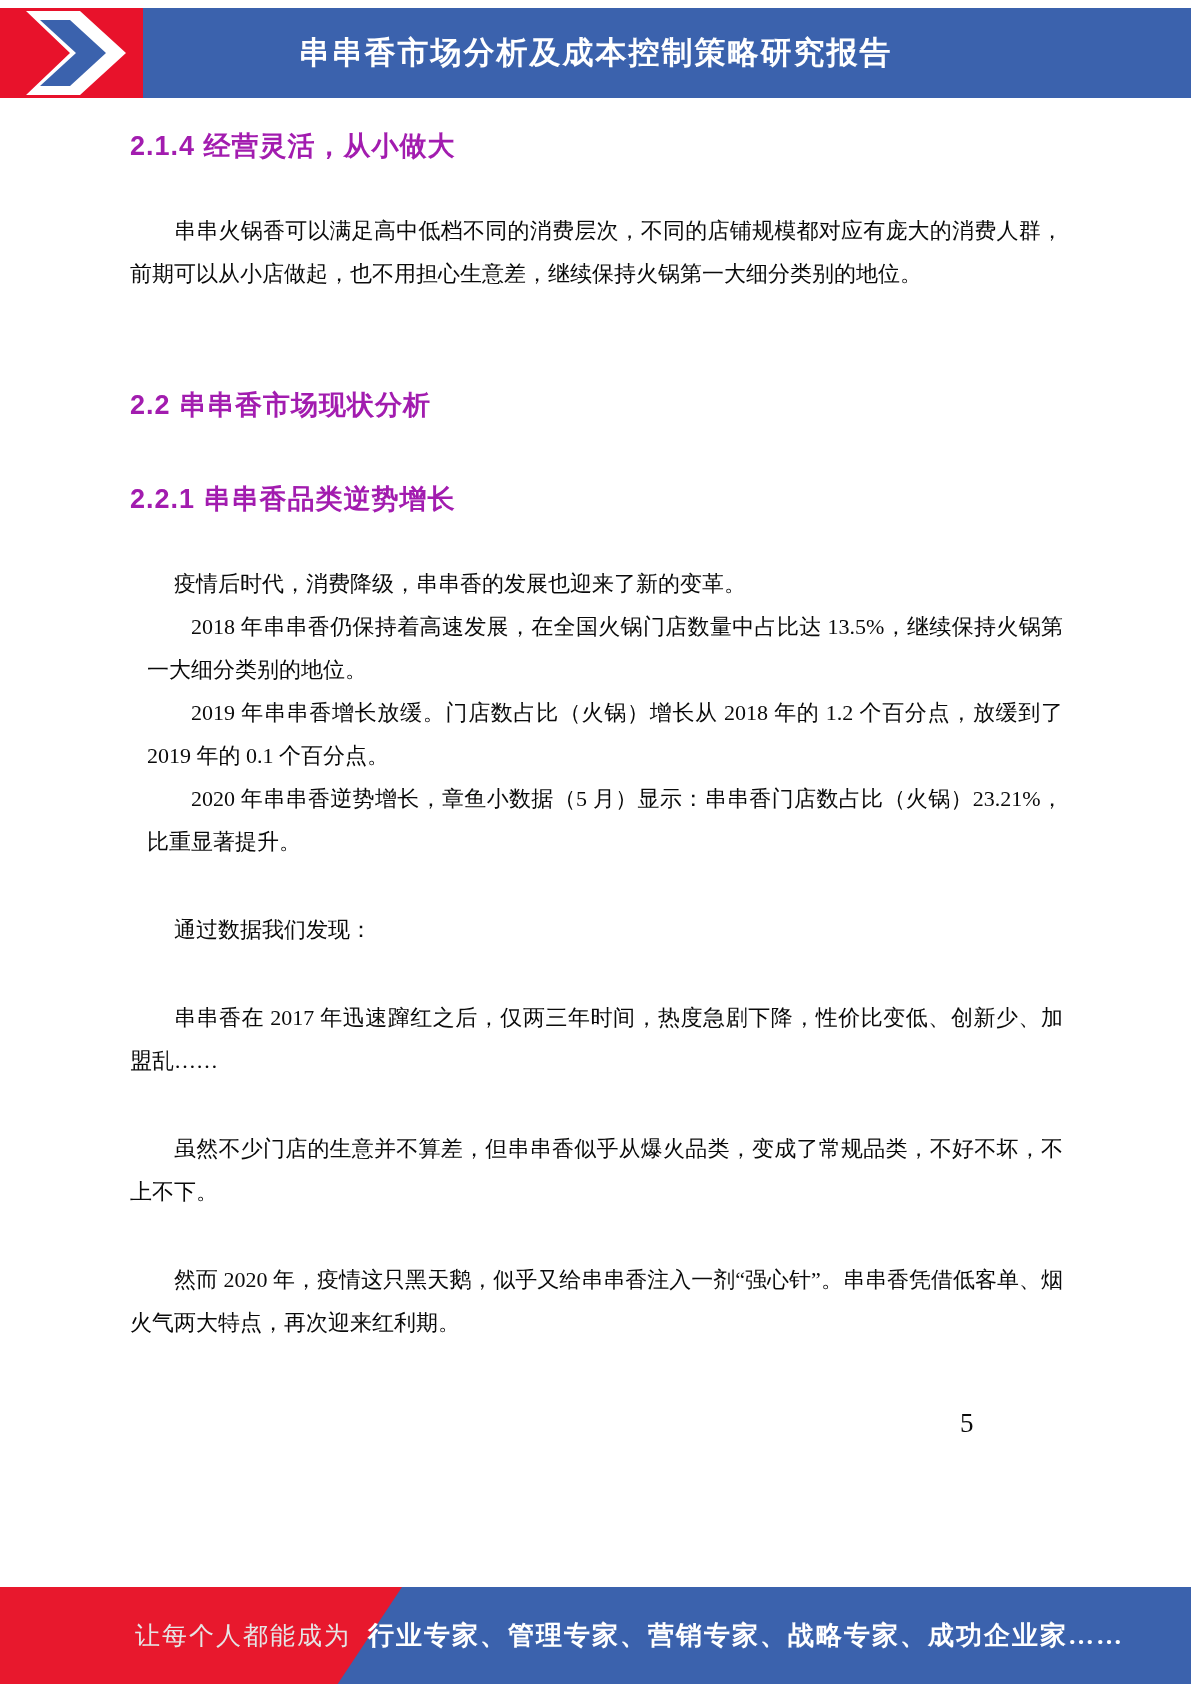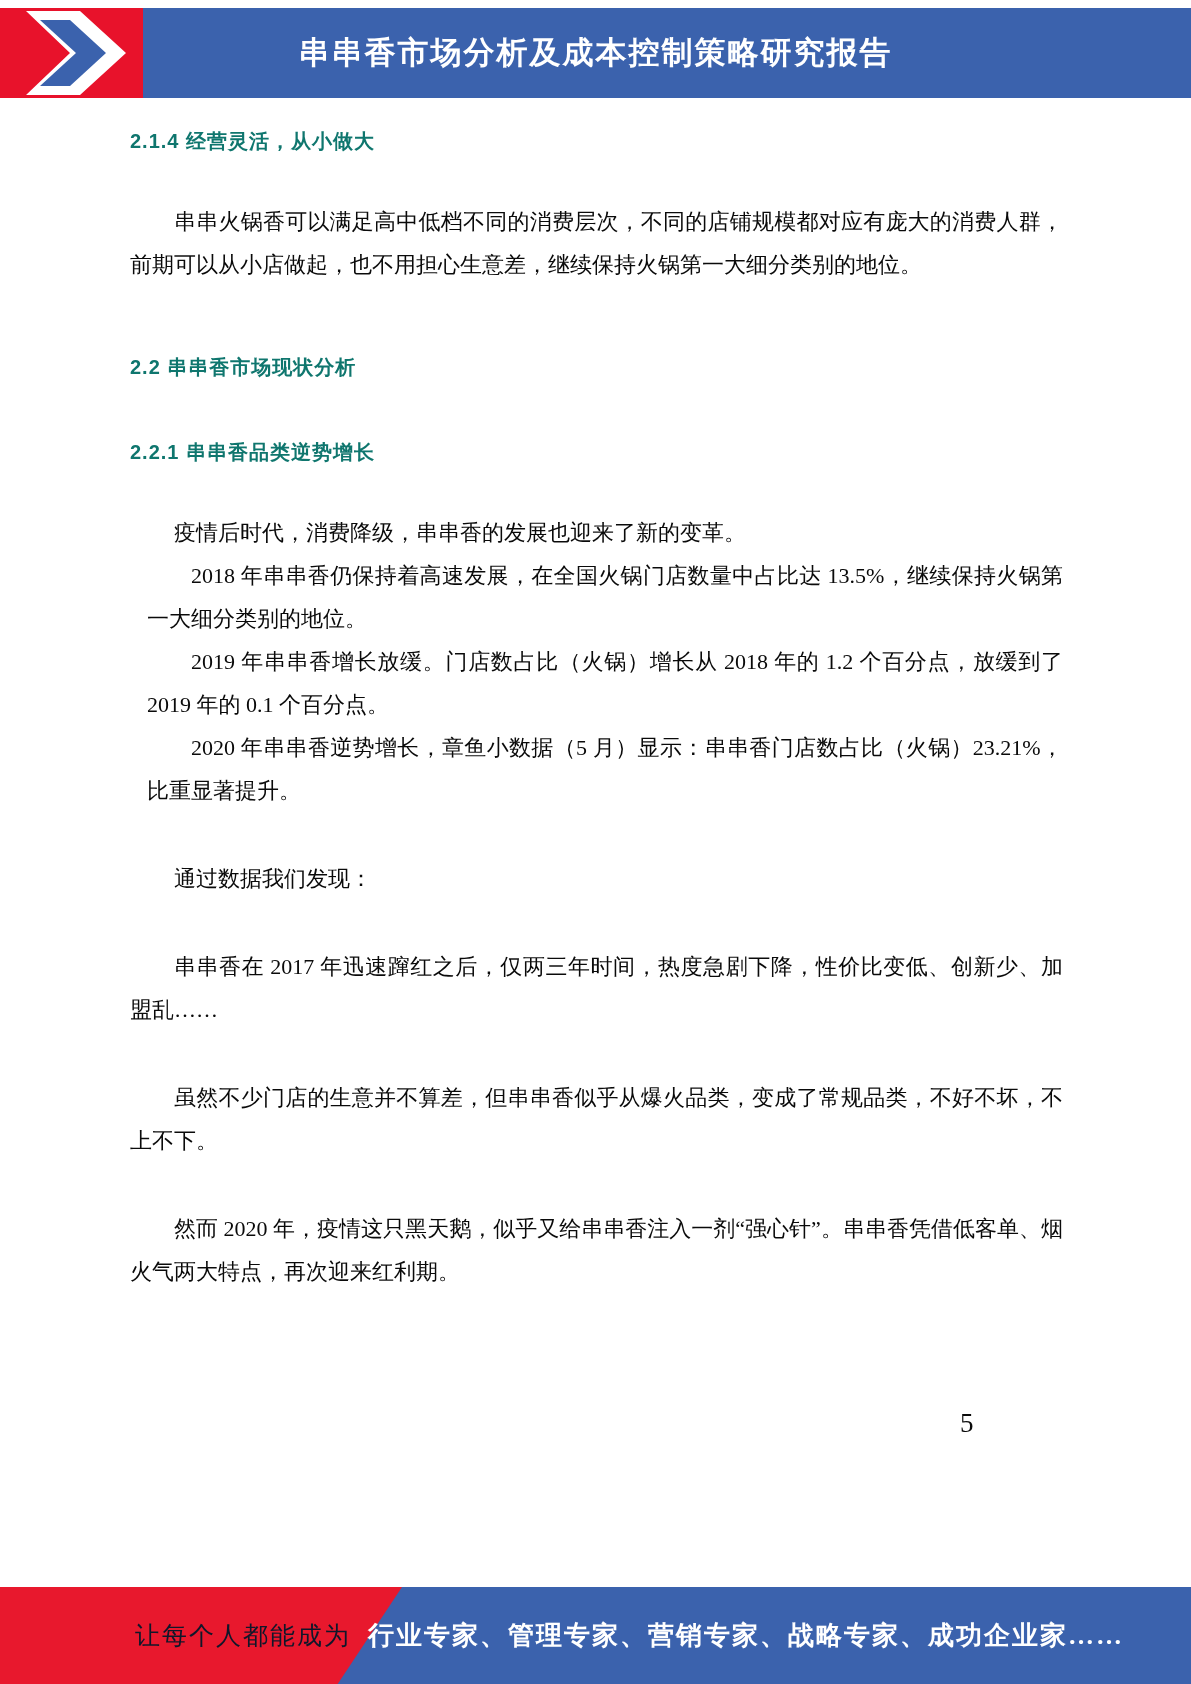--- a/index.html
+++ b/index.html
@@ -44,27 +44,27 @@
 
   
   main {
     position: absolute;
     top: 98px;
     left: 130px;
     width: 933px;
   }
   .heading {
     font-family: "Liberation Sans", "DejaVu Sans", sans-serif;
-    font-size: 20px;
+    font-size: 27px;
     font-weight: 700;
-    color: #0f766e;
+    color: #a21caf;
     letter-spacing: 1px;
   }
   .h-first  { margin-top: 30px; }
-  .h-sec    { margin-top: 68px; }
+  .h-sec    { margin-top: 92px; }
   .h-sub    { margin-top: 58px; }
   .para {
     font-size: 22px;
     line-height: 43px;
     text-indent: 2em;
     text-align: justify;
     color: #0a0a0a;
   }
   .p-gap   { margin-top: 45px; }
   .p-tight { margin-top: 0; margin-left: 17px; }
@@ -89,21 +89,21 @@
     position: absolute;
     left: 0; top: 0;
     width: 402px; height: 100%;
     background: #e8182d;
     clip-path: polygon(0 0, 100% 0, 84% 100%, 0 100%);
     display: flex;
     align-items: center;
   }
   .footer-left-text {
     margin-left: 135px;
-    color: #0f172a;
+    color: #e5e5e5;
     font-size: 25px;
     letter-spacing: 2px;
     white-space: nowrap;
   }
   .footer-right {
     position: absolute;
     left: 368px; top: 0;
     height: 100%;
     display: flex;
     align-items: center;

